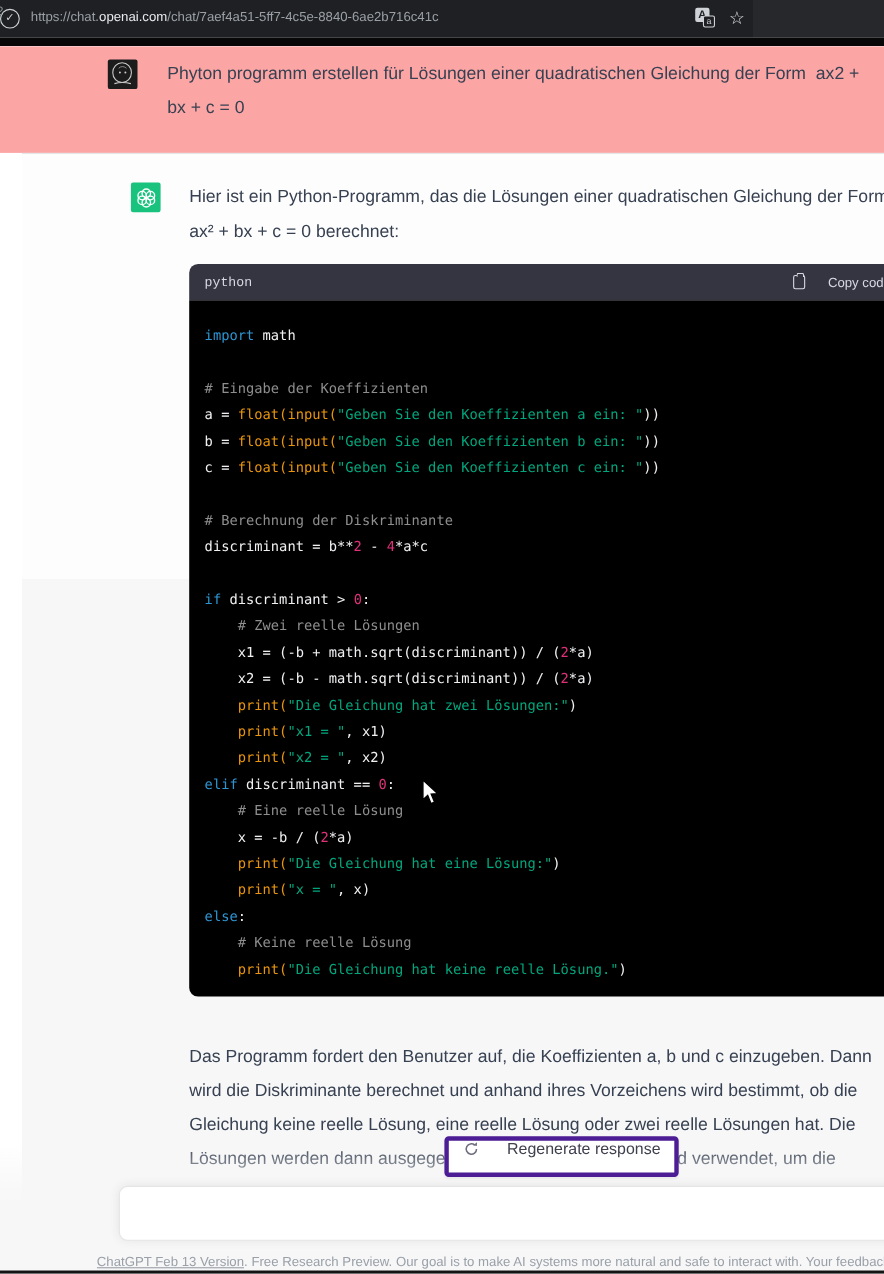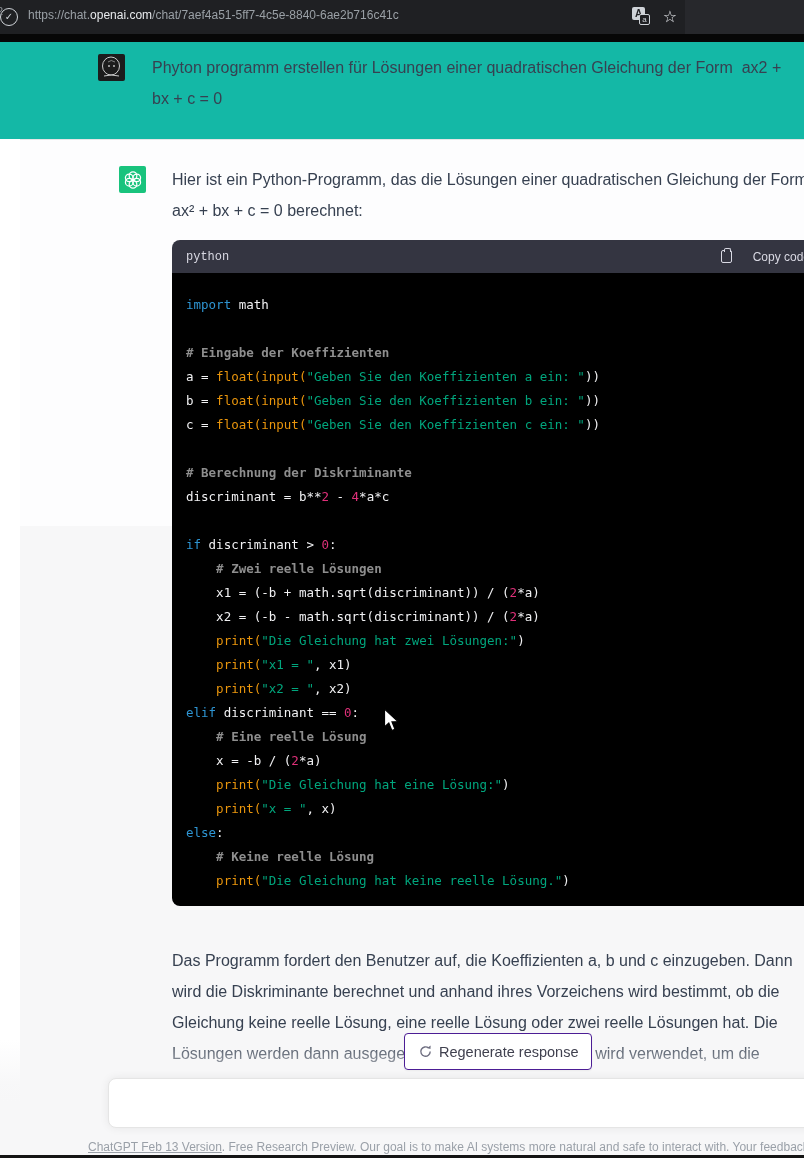--- a/index.html
+++ b/index.html
@@ -21,21 +21,21 @@
     background:#cfd3d8; color:#1f2023; font-size:10px; font-weight:bold; text-align:center; line-height:13px; }
   .translate-icon .small-a { position:absolute; left:7px; top:7px; width:11px; height:11px; border-radius:2px;
     border:1.5px solid #cfd3d8; background:#1f2023; color:#cfd3d8; font-size:8px; text-align:center; line-height:9px; }
   .star-icon { left:660px; font-family:"DejaVu Sans", sans-serif; font-size:16px; line-height:20px; text-align:center; color:#e0e2e6; }
   .account-icon { left:791px; top:8px; width:18px; height:18px; border:1.6px solid #cfd3d8; border-radius:50%;
     color:#cfd3d8; font-size:10px; text-align:center; line-height:16px; font-family:"DejaVu Sans", sans-serif; }
 
   
   .page { position:absolute; left:0; top:42px; width:804px; height:1113px; background:#ffffff; overflow:hidden; }
 
-  .user-row { position:absolute; left:0; top:0; width:804px; height:97px; background:#14b8a6; }
+  .user-row { position:absolute; left:0; top:0; width:804px; height:97px; background:#fca5a5; }
   .assistant-row { position:absolute; left:0; top:97px; width:804px; height:1012px;
     border-top:1px solid #e5e5e6;
     background:linear-gradient(180deg,#fdfdfe 0,#fdfdfe 386px,#f7f7f8 386px,#f7f7f8 100%);margin-left:20px; }
 
   .avatar { position:absolute; width:27px; height:27px; border-radius:2px; overflow:hidden; }
   .user-avatar { left:98px; top:12px; background:#1c1c1c; }
   .assistant-avatar { left:99px; top:26px; background:#19c37d; display:flex; align-items:center; justify-content:center; }
 
   .msg-text { position:absolute; left:152px; width:648px; font-size:16px; line-height:31px; color:#374151; white-space:pre-wrap; }
   .user-text { top:10px; }
@@ -50,32 +50,32 @@
   .clipboard-icon { width:11px; height:13px; border:1.2px solid #d9d9e3; border-radius:2px; position:relative; }
   .clipboard-icon::before { content:""; position:absolute; left:2px; top:-3.5px; width:5px; height:3px;
     border:1.2px solid #d9d9e3; border-bottom:none; border-radius:2px 2px 0 0; background:#343541; }
   .code-body { height:633px; background:#000000; border-radius:0 0 0 8px; padding:20px 0 0 14px;
     font-family:"DejaVu Sans Mono","Liberation Mono",monospace; font-size:12.5px; overflow:hidden; }
   .code-line { height:24px; line-height:24px; white-space:pre; color:#f1f1f3; }
   .tok-kw { color:#2e95d3; }
   .tok-fn { color:#e9950c; }
   .tok-str { color:#00a67d; }
   .tok-num { color:#df3079; }
-  .tok-cm { color:#8e8e8e;font-weight:bold; }
+  .tok-cm { color:#8e8e8e; }
   .tok-pl { color:#f1f1f3; }
 
   
   .explanation { position:absolute; left:152px; top:805px; width:648px; font-size:16px; line-height:31px; color:#374151; }
   .inline-code { font-family:"DejaVu Sans Mono","Liberation Mono",monospace; font-size:13px; font-weight:bold; color:#374151; }
 
   
   .bottom-overlay { position:absolute; left:0; top:998px; width:804px; height:115px; pointer-events:none;
     background:linear-gradient(180deg, rgba(247,247,248,0) 0%, rgba(247,247,248,0.9) 38%, #f7f7f8 55%, #f7f7f8 100%); }
   .regenerate-btn { position:absolute; left:404px; top:991px; height:37px; padding:0 13px; background:#ffffff;
-    border:1px solid #4c1d95; border-radius:4px; display:flex; align-items:center; gap:6px;
+    border:4px solid #4c1d95; border-radius:4px; display:flex; gap:25px;
     font-size:14.5px; color:#40414f; box-shadow:0 1px 2px rgba(0,0,0,0.05); cursor:pointer; }
   .refresh-icon { width:15px; height:15px; }
   .chat-input { position:absolute; left:108px; top:1036px; width:712px; height:50px; background:#ffffff;
     border:1px solid #e5e5e5; border-radius:8px; box-shadow:0 0 10px rgba(0,0,0,0.07); resize:none; outline:none;
     font-family:"Liberation Sans",sans-serif; font-size:16px; padding:12px 14px; color:#374151; }
   .footer { position:absolute; left:88px; top:1098px; width:716px; font-size:12px; color:#9aa0a8;
     white-space:nowrap; overflow:hidden; }
   .footer a { color:#9aa0a8; }
 
   .bottom-strip { position:absolute; left:0; top:1155px; width:804px; height:3px; background:#141414; }

